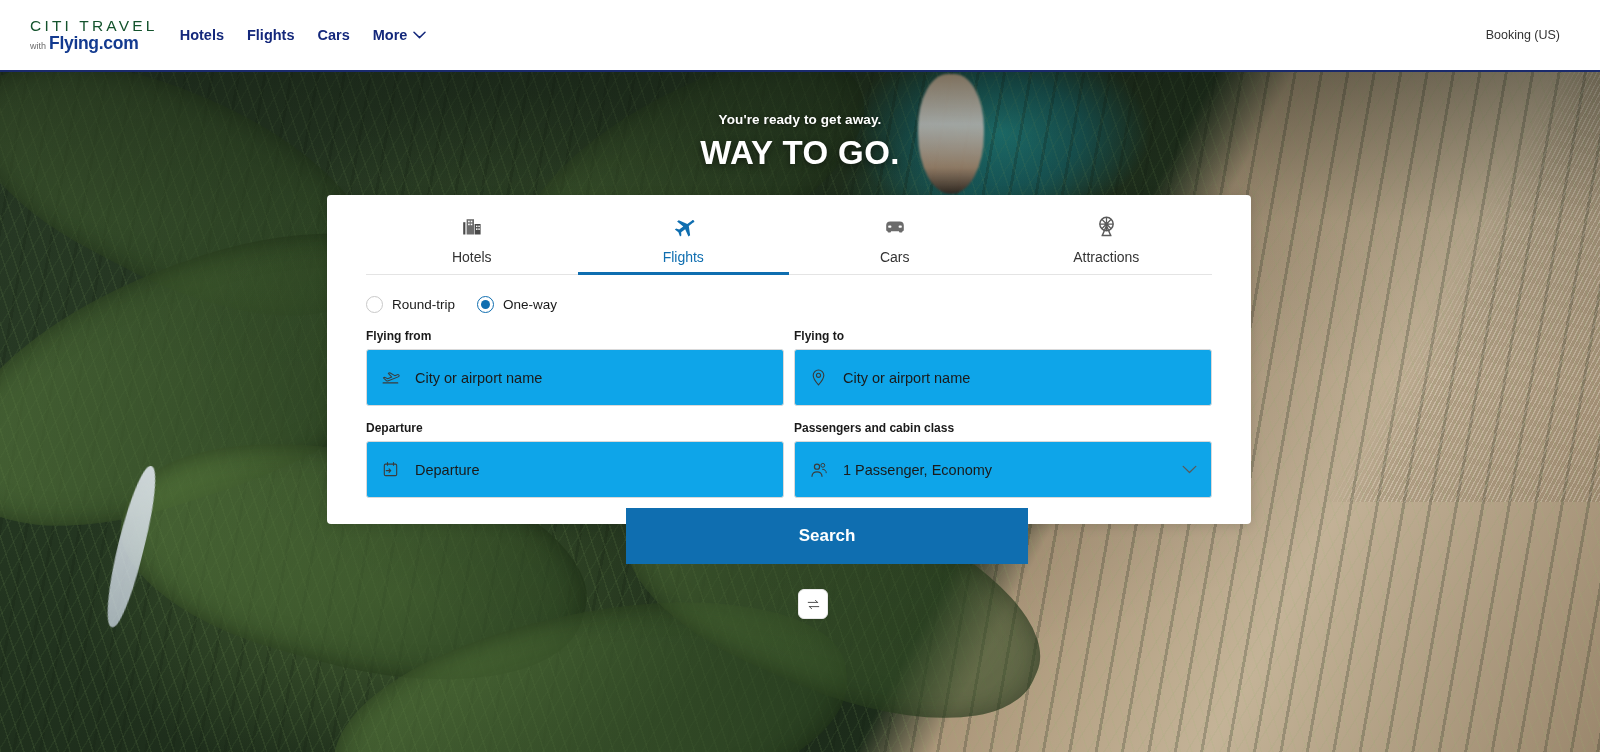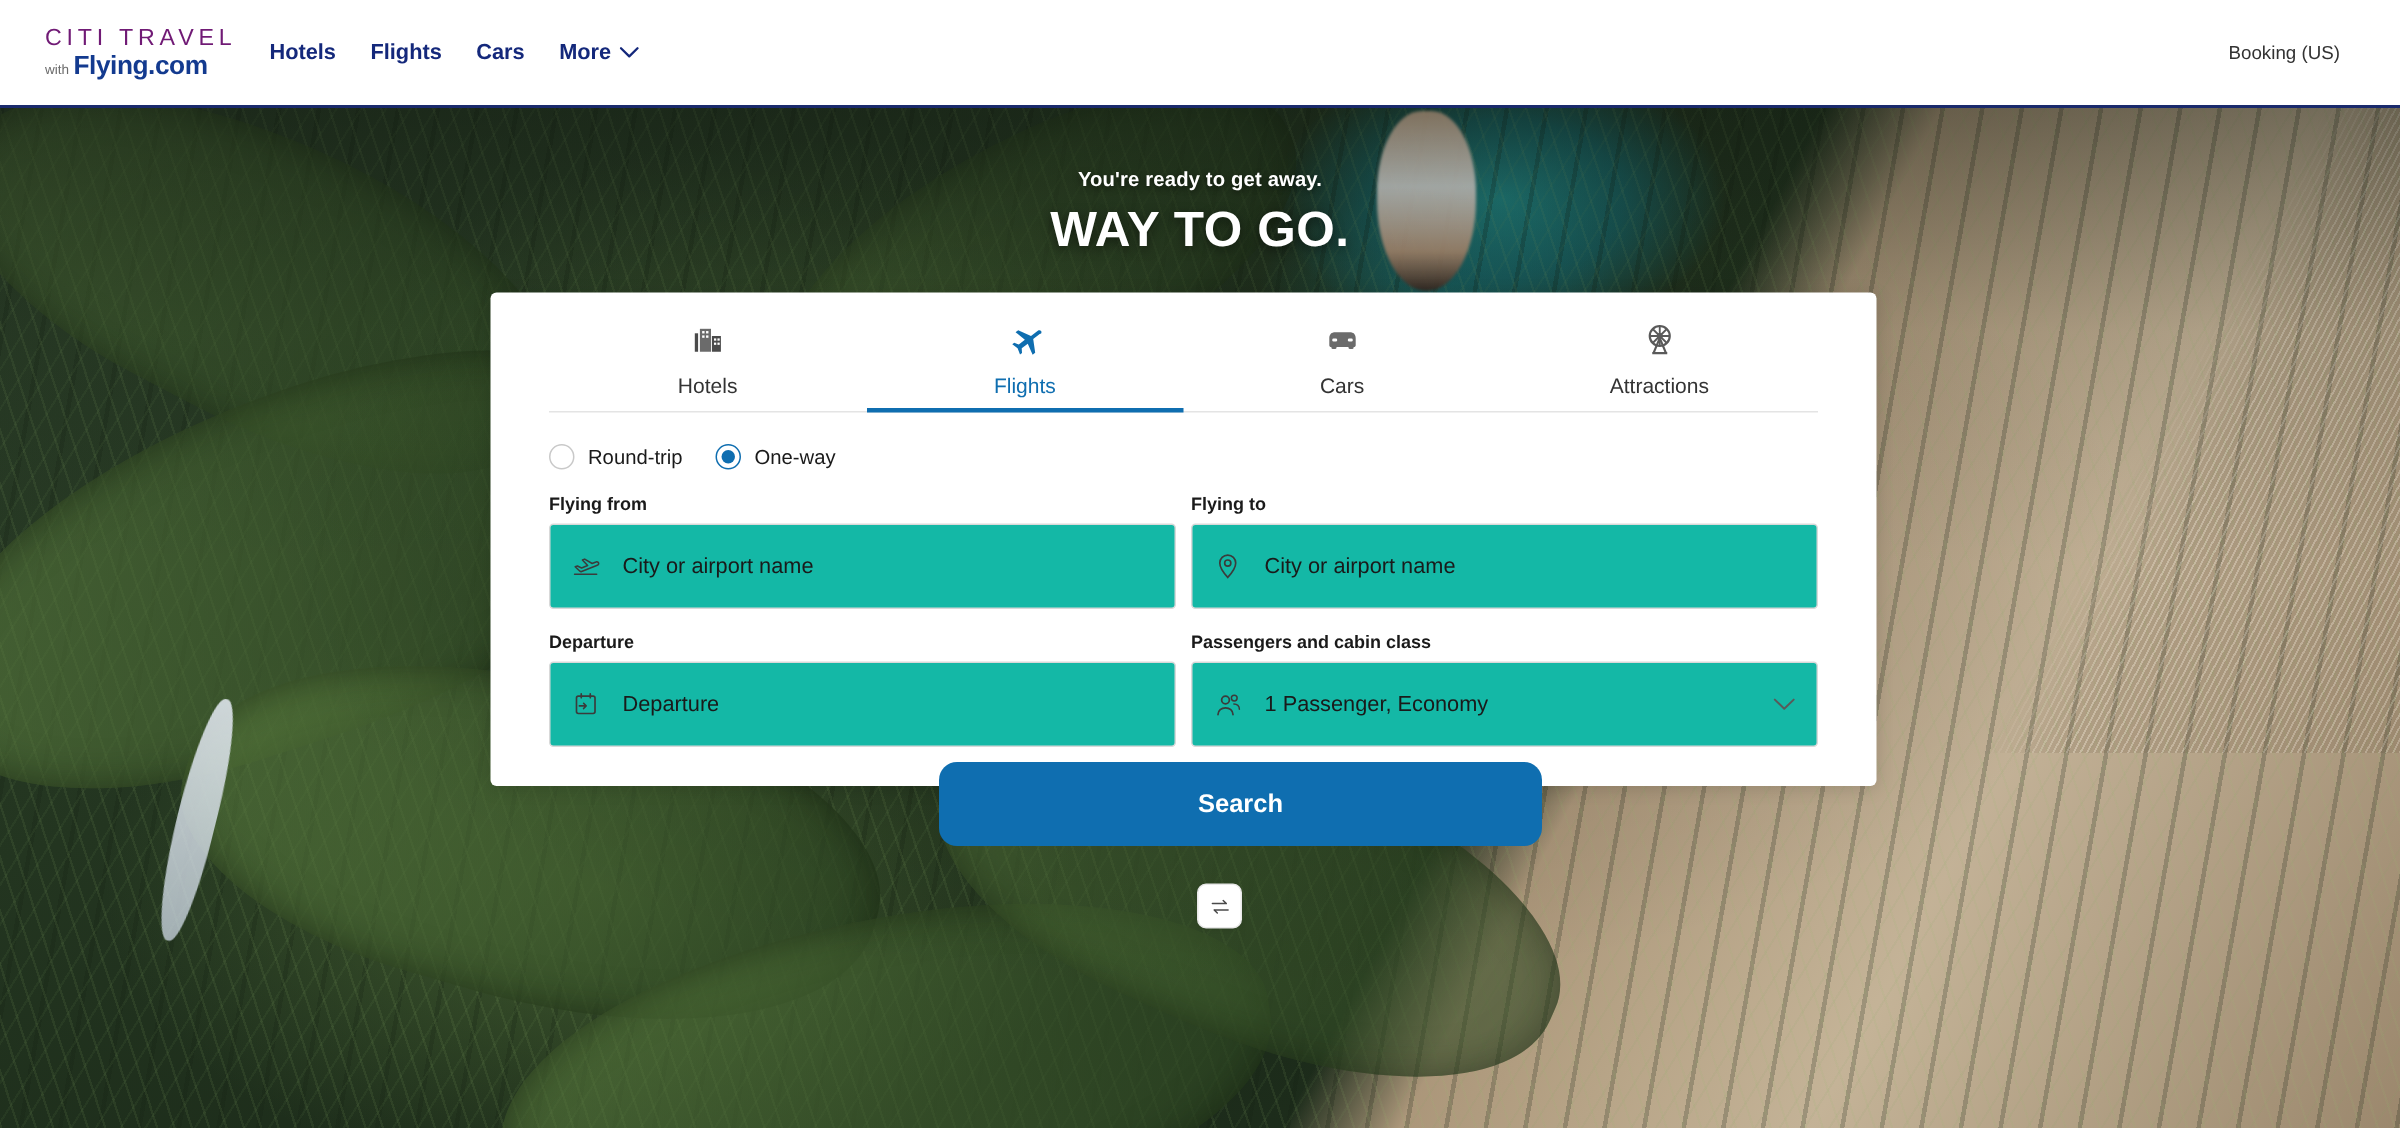--- a/index.html
+++ b/index.html
@@ -21,21 +21,21 @@
   }
   .logo-wrap {
     margin-left: 30px;
     display: flex; flex-direction: column;
     line-height: 1;
     user-select: none;
   }
   .logo-citi {
     font-size: 15.5px; font-weight: 400;
     letter-spacing: 3.2px;
-    color: #701a75;
+    color: #14532d;
     font-family: "Liberation Sans", sans-serif;
   }
   .logo-second {
     display: flex; align-items: baseline; gap: 3px; margin-top: 2px;
   }
   .logo-with {
     font-size: 9px; color: #6b6b6b; font-weight: 400;
   }
   .logo-booking {
     font-size: 17.5px; font-weight: bold; color: #133a8f;
@@ -215,21 +215,21 @@
   }
   .field-label {
     font-size: 12px; font-weight: bold; color: #1a1a1a;
     margin-bottom: 6px;
   }
   .field-box {
     position: relative;
     height: 57px;
     border: 1px solid #d9d9d9;
     border-radius: 3px;
-    background: #14b8a6;
+    background: #0ea5e9;
     display: flex; align-items: center;
     padding: 0 14px;
     cursor: pointer;
   }
   .field-icon { flex: none; width: 22px; display: flex; align-items: center; }
   .field-text {
     margin-left: 12px; font-size: 14.5px; color: #1a1a1a;
     white-space: nowrap; overflow: hidden; text-overflow: ellipsis;
   }
   .field-chevron { margin-left: auto; display: flex; align-items: center; }
@@ -244,21 +244,21 @@
     border: 1px solid #e8e8e8;
     box-shadow: 0 1px 3px rgba(0,0,0,0.09);
     display: flex; align-items: center; justify-content: center;
     cursor: pointer; z-index: 14;
   }
 
   .search-btn {
     position: absolute; left: 260px; top: 313px;
     width: 402px; height: 56px;
     background: #0f6eb0;
-    border: none; border-radius: 12px;
+    border: none; border-radius: 0;
     color: #ffffff; font-size: 17px; font-weight: bold;
     font-family: "Liberation Sans", sans-serif;
     cursor: pointer;
     z-index: 15;
   }
   .card-inner { position: relative; padding-bottom: 26px; }
 </style>
 </head>
 <body>
 

